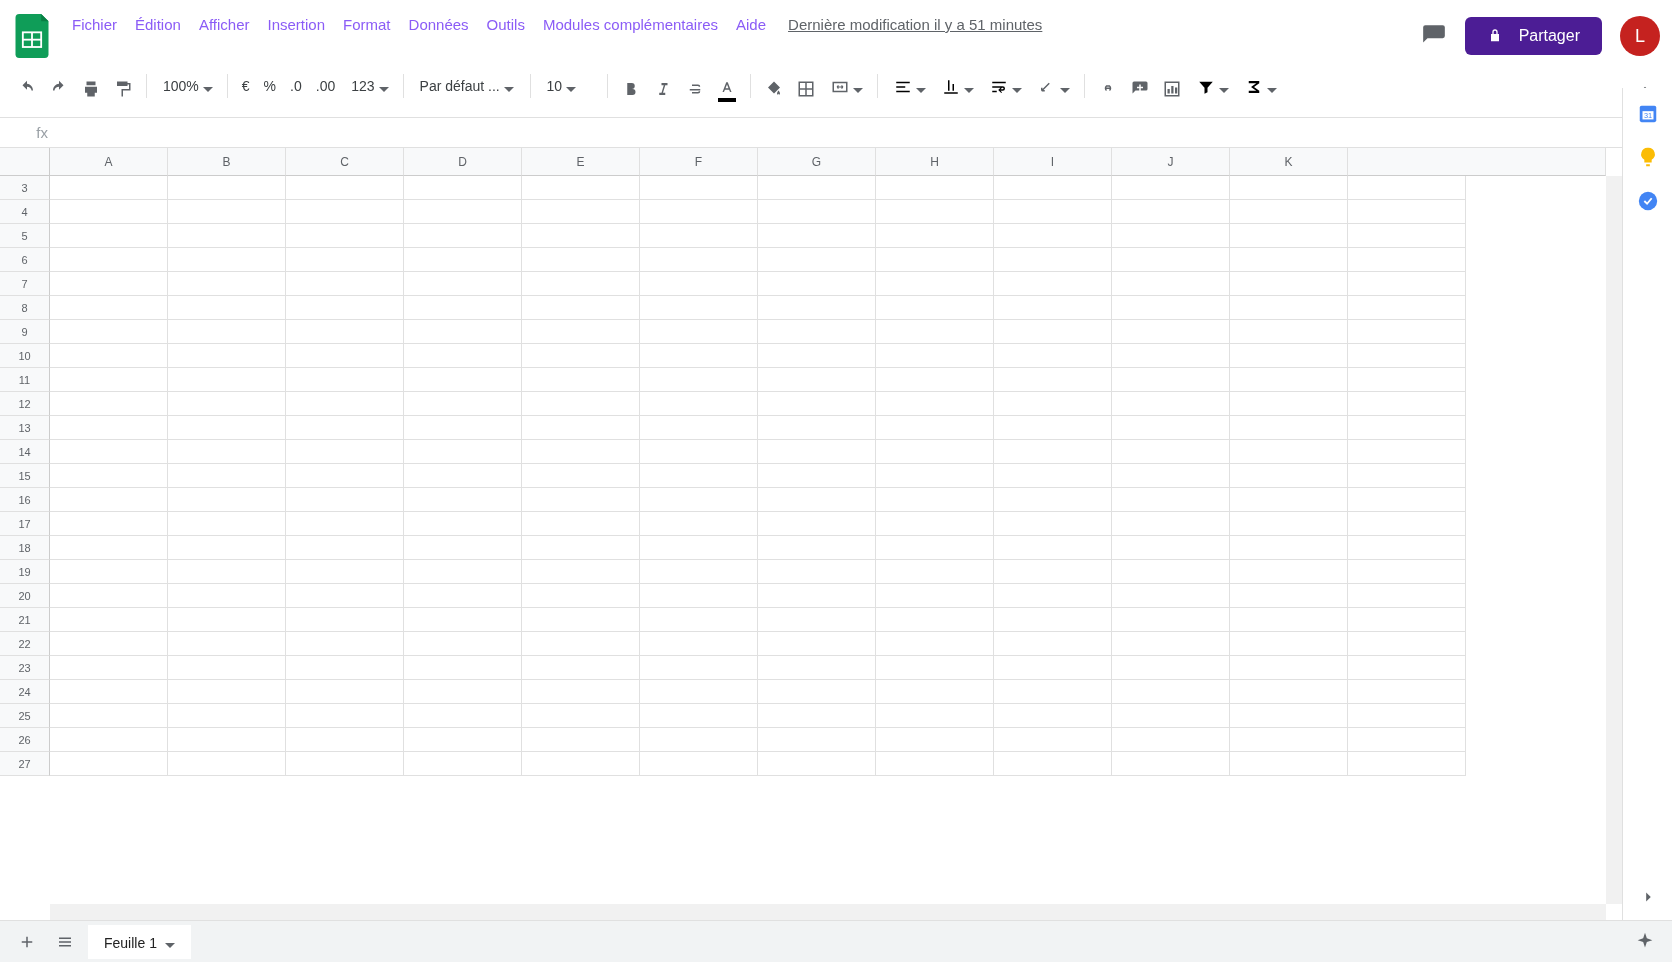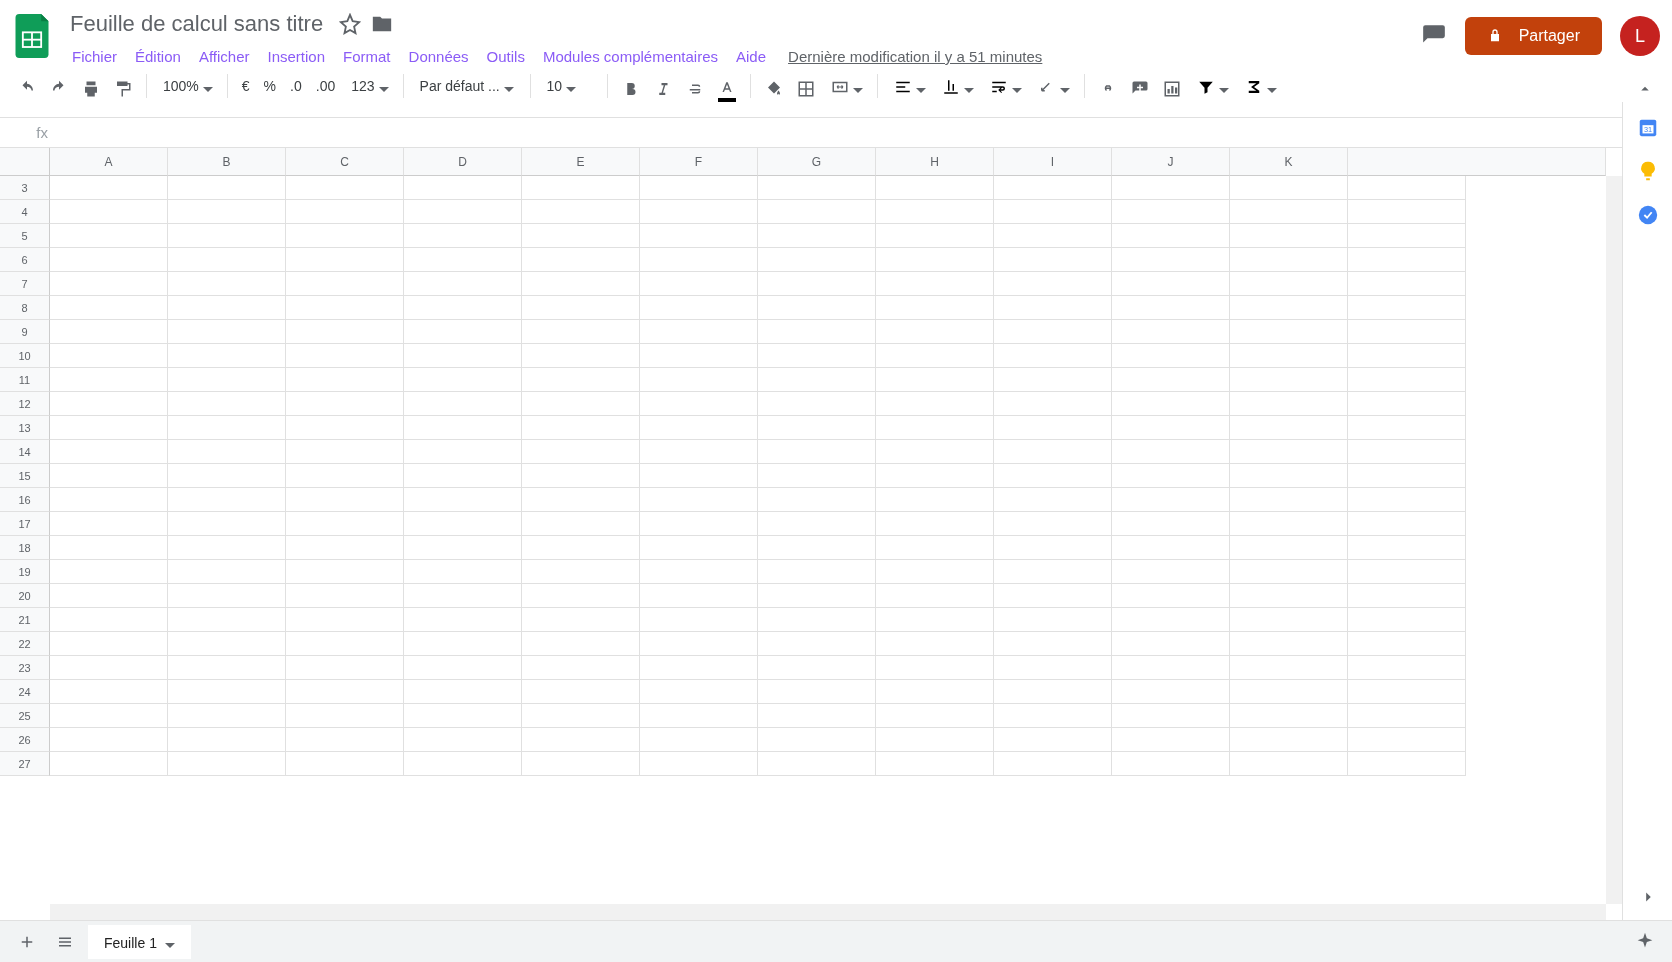--- a/index.html
+++ b/index.html
@@ -11,21 +11,21 @@
 .logo-svg { width: 36px; height: 44px; }
 .title-area { flex: 1; }
 .title-row { display: flex; align-items: center; gap: 10px; height: 32px; }
 .doc-title { font-size: 22px; color: #5f6368; outline: none; padding: 2px 6px; border-radius: 4px; }
 .star-icon, .folder-icon { width: 22px; height: 22px; fill: #5f6368; cursor: pointer; }
 .menubar { display: flex; align-items: center; gap: 2px; margin-top: 4px; }
 .menubar span.menu-item { padding: 4px 8px; font-size: 15px; color: #8b5cf6; cursor: pointer; border-radius: 4px; }
 .last-edit { margin-left: 12px; font-size: 15px; color: #5f6368; text-decoration: underline; cursor: pointer; }
 .header-right { display: flex; align-items: center; gap: 18px; margin-top: 8px; }
 .comments-icon { width: 26px; height: 26px; fill: #5f6368; cursor: pointer; }
-.share-btn { background: #c2410c; color: #fff; border: none; border-radius: 6px; padding: 10px 22px; font-size: 16px; font-weight: 500; cursor: pointer; display: flex; align-items: center; gap: 16px; }
+.share-btn { background: #4c1d95; color: #fff; border: none; border-radius: 6px; padding: 10px 22px; font-size: 16px; font-weight: 500; cursor: pointer; display: flex; align-items: center; gap: 16px; }
 .share-btn svg { fill: #fff; width: 16px; height: 16px; }
 .avatar { width: 40px; height: 40px; border-radius: 50%; background: #c5221f; color: #fff; display: flex; align-items: center; justify-content: center; font-size: 18px; font-weight: 500; cursor: pointer; }
 
 
 .toolbar { display: flex; align-items: flex-start; height: 44px; padding: 0 12px; border-bottom: 1px solid #e0e0e0; gap: 2px; }
 .tb-btn { width: 30px; height: 30px; display: flex; align-items: center; justify-content: center; cursor: pointer; border-radius: 4px; }
 .tb-btn svg { width: 18px; height: 18px; fill: #5f6368; }
 .tb-sep { width: 1px; height: 24px; background: #e0e0e0; margin: 0 6px; }
 .tb-dropdown { display: flex; align-items: center; gap: 4px; padding: 4px 8px; cursor: pointer; border-radius: 4px; font-size: 14px; color: #3c4043; }
 .tb-dropdown .caret { width: 8px; height: 8px; }
@@ -46,21 +46,21 @@
 .corner { position: absolute; top: 0; left: 0; width: 50px; height: 28px; background: #f8f9fa; border-right: 1px solid #ccc; border-bottom: 1px solid #ccc; }
 .row-headers { position: absolute; top: 28px; left: 0; width: 50px; bottom: 16px; }
 .row-header { height: 24px; border-bottom: 1px solid #e0e0e0; border-right: 1px solid #ccc; display: flex; align-items: center; justify-content: center; font-size: 11px; color: #5f6368; background: #f8f9fa; cursor: pointer; }
 .cells { position: absolute; top: 28px; left: 50px; right: 16px; bottom: 16px; }
 .cell-row { display: flex; height: 24px; }
 .cell { width: 118px; height: 24px; border-right: 1px solid #e0e0e0; border-bottom: 1px solid #e0e0e0; flex-shrink: 0; cursor: cell; }
 .vscroll { position: absolute; top: 28px; right: 0; width: 16px; bottom: 16px; background: #f1f1f1; }
 .hscroll { position: absolute; bottom: 0; left: 50px; right: 16px; height: 16px; background: #f1f1f1; }
 
 
-.side-panel { position: absolute; top: 102px; right: 0; width: 50px; bottom: 42px; border-left: 1px solid #e0e0e0; display: flex; flex-direction: column; align-items: center; padding-top: 14px; gap: 22px; background: #fff; }
+.side-panel { position: absolute; top: 88px; right: 0; width: 50px; bottom: 42px; border-left: 1px solid #e0e0e0; display: flex; flex-direction: column; align-items: center; padding-top: 14px; gap: 22px; background: #fff; }
 .side-icon { width: 22px; height: 22px; cursor: pointer; }
 .side-expand { position: absolute; bottom: 12px; width: 22px; height: 22px; cursor: pointer; }
 
 
 .sheet-bar { position: absolute; bottom: 0; left: 0; right: 0; height: 42px; background: #f1f3f4; border-top: 1px solid #e0e0e0; display: flex; align-items: center; padding: 4px 12px; gap: 8px; }
 .sheet-btn { width: 30px; height: 30px; display: flex; align-items: center; justify-content: center; cursor: pointer; border-radius: 4px; }
 .sheet-btn svg { width: 18px; height: 18px; fill: #5f6368; }
 .sheet-tab { background: #fff; padding: 8px 16px; display: flex; align-items: center; gap: 8px; font-size: 14px; cursor: pointer; border-top: 2px solid transparent; }
 .sheet-tab .caret { width: 10px; height: 10px; }
 .explore-btn { margin-left: auto; width: 30px; height: 30px; display: flex; align-items: center; justify-content: center; cursor: pointer; }
@@ -75,29 +75,20 @@
   <div class="logo">
     <svg class="logo-svg" viewBox="0 0 36 48">
         <path fill="#0f9d58" d="M28 0H4a4 4 0 0 0-4 4v40a4 4 0 0 0 4 4h28a4 4 0 0 0 4-4V8z"></path>
         <path fill="#087f44" d="M28 0l8 8h-8z"></path>
         <rect x="8" y="20" width="20" height="16" fill="none" stroke="#fff" stroke-width="2"></rect>
         <line x1="8" y1="28" x2="28" y2="28" stroke="#fff" stroke-width="2"></line>
         <line x1="18" y1="20" x2="18" y2="36" stroke="#fff" stroke-width="2"></line>
       </svg>
   </div>
   <div class="title-area">
-    <div class="title-row">
-      <span class="doc-title">Feuille de calcul sans titre</span>
-      <svg class="star-icon" viewBox="0 0 24 24">
-          <path fill="none" stroke="#5f6368" stroke-width="2" d="M12 2l2.9 6.9L22 10l-5.5 4.8L18 22l-6-3.5L6 22l1.5-7.2L2 10l7.1-1.1z"></path>
-        </svg>
-      <svg class="folder-icon" viewBox="0 0 24 24">
-          <path d="M10 4H2v16h20V6H12z"></path>
-        </svg>
-    </div>
     <div class="menubar">
       <span class="menu-item">Fichier</span>
       <span class="menu-item">Édition</span>
       <span class="menu-item">Afficher</span>
       <span class="menu-item">Insertion</span>
       <span class="menu-item">Format</span>
       <span class="menu-item">Données</span>
       <span class="menu-item">Outils</span>
       <span class="menu-item">Modules complémentaires</span>
       <span class="menu-item">Aide</span>

